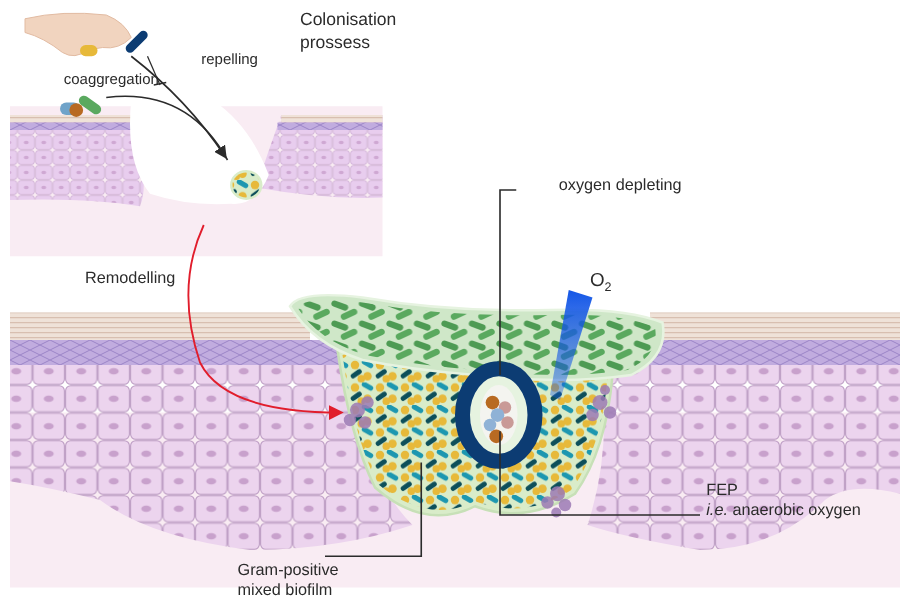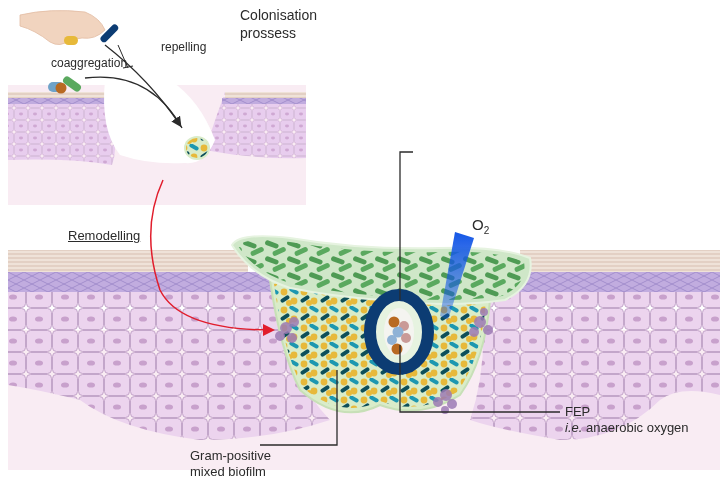--- a/index.html
+++ b/index.html
@@ -142,28 +142,29 @@
   </g>
 </svg>
 
 <div class="lbl lbl-sm" style="left:117px;top:40px;padding-left:44px;">repelling</div>
 <div class="lbl lbl-sm" style="left:15px;top:56px;margin-left:36px;">coaggregation</div>
 <div class="lbl" style="left:240px;top:6px;line-height:18px;font-size:14px;">
   <div>Colonisation</div>
   <div>prossess</div>
 </div>
 
-<div class="lbl" style="left:68px;top:228px;text-decoration:underline;">Remodelling</div>
+<div class="lbl" style="left:68px;top:214px;">Remodelling</div>
 
 <div class="lbl" style="left:472px;top:217px;font-size:15px;"><span>O</span><sub style="font-size:10px;">2</sub></div>
 
 <div class="lbl" style="left:447px;top:140px;">
+  <div>oxygen depleting</div>
 </div>
 
 <div class="lbl" style="left:190px;top:432px;margin-top:16px;">
   <div>Gram-positive</div>
   <div>mixed biofilm</div>
 </div>
 
-<div class="lbl" style="left:565px;top:404px;">
+<div class="lbl" style="left:565px;top:384px;">
   <div>FEP</div>
   <div><i>i.e.</i><span> anaerobic oxygen</span></div>
 </div>
 
 </body></html>

